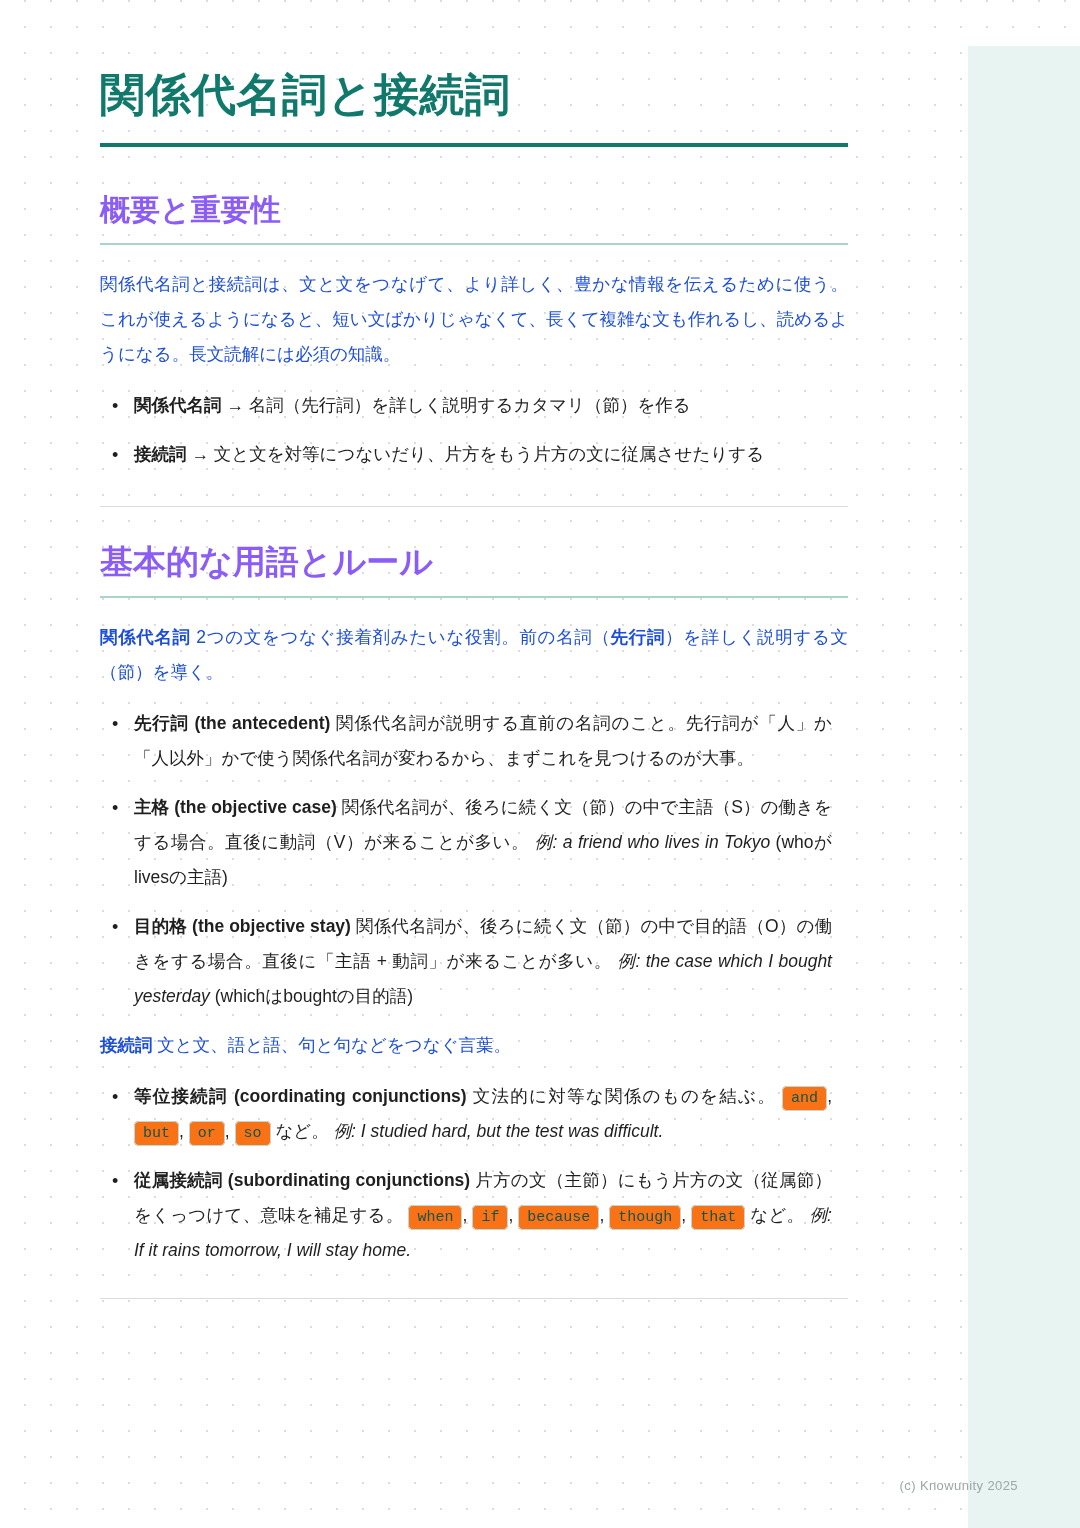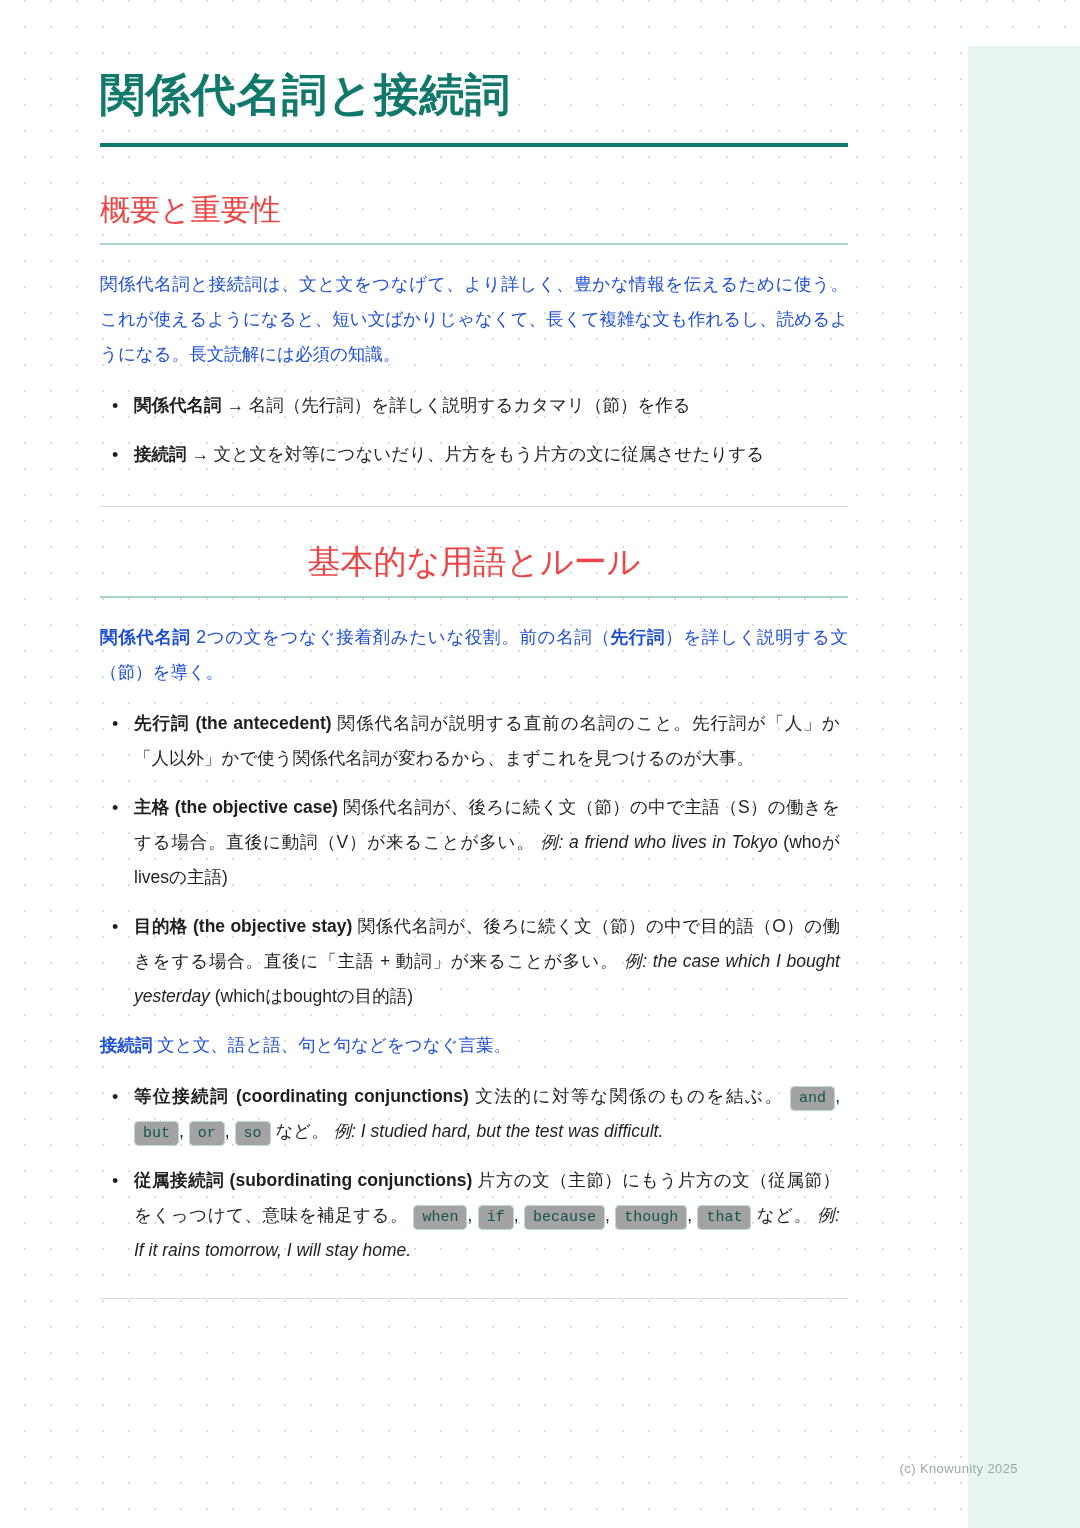--- a/index.html
+++ b/index.html
@@ -61,46 +61,45 @@
   }
   .title-rule {
     height: 4px;
     background: #10796b;
     width: 100%;
     margin-bottom: 44px;
   }
 
   h2.section-title {
     font-size: 30px;
-    font-weight: normal;
-    color: #ef4444;
+    font-weight: bold;
+    color: #8b5cf6;
     margin: 0 0 14px 0;
     line-height: 1.25;
   }
   h2.section-title.big {
     font-size: 33px;
-    text-align: center;
   }
   .section-rule {
     height: 2px;
     background: #a9d4cc;
     width: 100%;
     margin-bottom: 22px;
   }
 
   p.para {
     font-size: 17.5px;
     line-height: 2.0;
     margin: 0 0 16px 0;
     color: #1d4ed8;
     text-align: justify;
   }
 
   ul.bullets {
-    margin: 6px 8px 10px 0;
+    margin: 6px 16px 10px 0;
     padding-left: 34px;
     list-style: none;
   }
   ul.bullets > li {
     position: relative;
     font-size: 17.5px;
     line-height: 2.0;
     margin-bottom: 14px;
     color: #1f1f1f;
     text-align: justify;
@@ -114,42 +113,42 @@
     color: #1f1f1f;
   }
 
   .b { font-weight: bold; }
   .i { font-style: italic; }
   .bi { font-weight: normal; font-style: italic; }
 
   code.kw {
     font-family: "Liberation Mono", monospace;
     font-size: 15px;
-    background: #a3a3a3;
+    background: #f97316;
     border: 1px solid #bcd9d3;
     border-radius: 5px;
     padding: 3px 8px;
     color: #14544c;
     white-space: nowrap;
   }
 
   .divider {
     height: 1px;
     background: #d7dedd;
     width: 100%;
     margin: 34px 0 34px 0;
   }
   .divider.thin-bottom {
     margin: 30px 0 0 0;
   }
 
   .footer-credit {
     position: absolute;
     right: 62px;
-    bottom: 52px;
+    bottom: 35px;
     font-size: 13px;
     color: #9aa8a6;
     letter-spacing: 0.4px;
   }
 </style>
 </head>
 <body>
 
 <div class="page"></div>
 <div class="right-band"></div>

